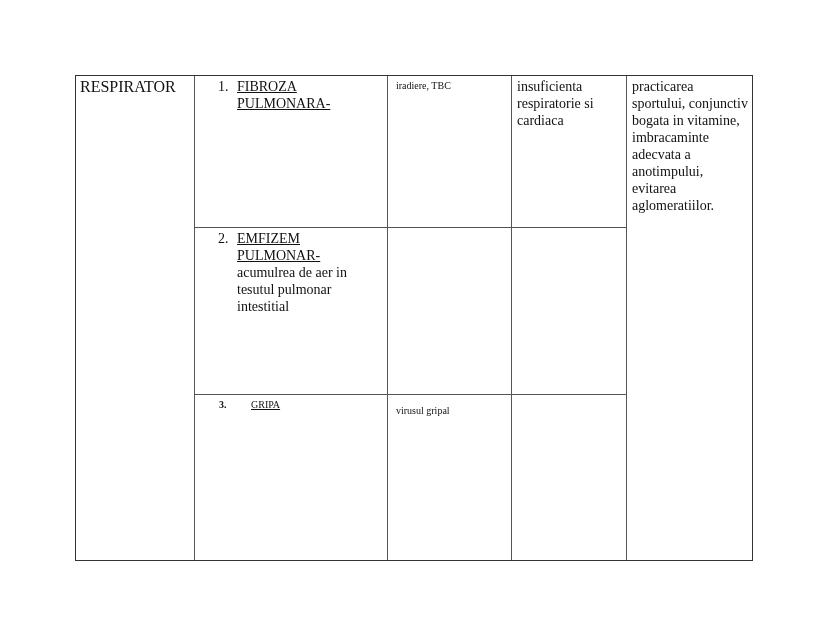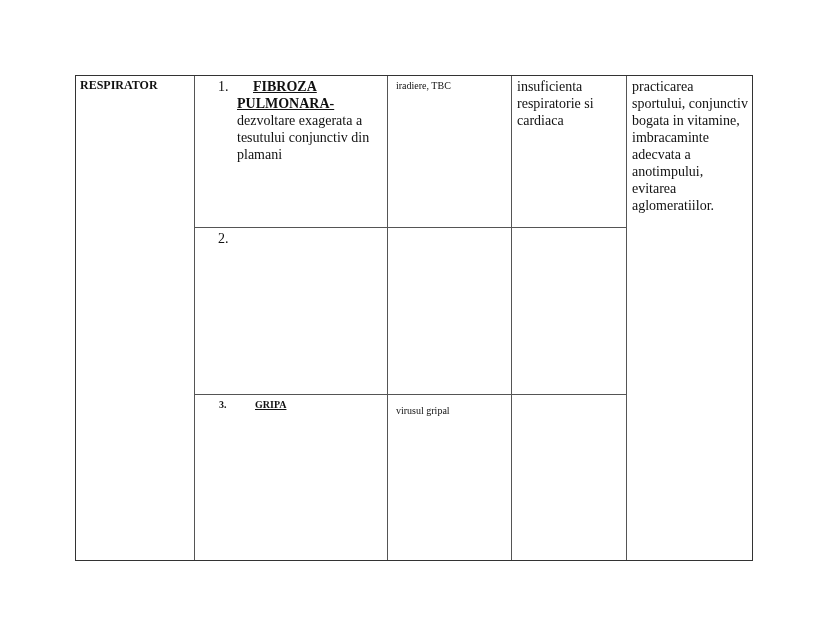--- a/index.html
+++ b/index.html
@@ -3,24 +3,24 @@
   <meta charset="utf-8">
   <style>
     html, body { margin:0; padding:0; }
     body { width:828px; height:640px; background:#ffffff; position:relative; overflow:hidden;
       font-family:"Liberation Serif","DejaVu Serif",serif; color:#111; }
     .tbl { position:absolute; left:75px; top:75px; width:678px; height:486px;
       border:1px solid #333; box-sizing:border-box; }
     .vline { position:absolute; top:0; bottom:0; width:1px; background:#555; }
     .hline { position:absolute; height:1px; background:#555; }
     .cell { position:absolute; box-sizing:border-box; }
-    .sys { font-weight:bold; font-size:12px; }
+    .sys { font-weight:normal; font-size:16px; }
     .small { font-size:10px; line-height:15px; }
     .big { font-size:14px; line-height:17px; }
-    .title { font-weight:bold; text-decoration:underline;margin-left:16px; }
+    .title { font-weight:normal; text-decoration:underline; }
     .num { position:absolute; }
     .body-txt { position:absolute; }
   </style>
 </head>
 <body>
 
 <div class="tbl">
 
   <div class="vline" style="left:118px"></div>
   <div class="vline" style="left:311px"></div>
@@ -31,30 +31,33 @@
   <div class="hline" style="left:118px; width:433px; top:318px"></div>
 
   <div class="cell sys" style="left:4px; top:2px; width:112px">RESPIRATOR</div>
 
   <div class="cell big" style="left:556px; top:2px; width:118px">practicarea sportului, conjunctiv bogata in vitamine, imbracaminte adecvata a anotimpului, evitarea aglomeratiilor.</div>
 
   <div class="cell big" style="left:118px; top:2px; width:193px; height:149px">
     <span class="num" style="left:24px; top:0">1.</span>
     <div class="body-txt" style="left:43px; top:0; width:145px">
       <span class="title">FIBROZA PULMONARA-</span><br>
-      <span>dezvoltare exagerata a tesutului conjunctiv din plamani</span>
     </div>
   </div>
   <div class="cell small" style="left:320px; top:2px; width:112px">iradiere, TBC</div>
   <div class="cell big" style="left:441px; top:2px; width:106px">insuficienta respiratorie si cardiaca</div>
 
   <div class="cell big" style="left:118px; top:154px; width:193px; height:164px">
     <span class="num" style="left:24px; top:0">2.</span>
+    <div class="body-txt" style="left:43px; top:0; width:145px">
+      <span class="title">EMFIZEM PULMONAR-</span><br>
+      <span>acumulrea de aer in tesutul pulmonar intestitial</span>
+    </div>
   </div>
 
   <div class="cell small" style="left:118px; top:321px; width:193px">
     <span class="num" style="left:25px; top:0; font-weight:bold">3.</span>
-    <div class="body-txt" style="left:45px; top:0; width:145px">
+    <div class="body-txt" style="left:57px; top:0; width:145px">
       <span class="title">GRIPA</span>
     </div>
   </div>
   <div class="cell small" style="left:320px; top:327px; width:112px">virusul gripal</div>
 </div>
 
 </body></html>

